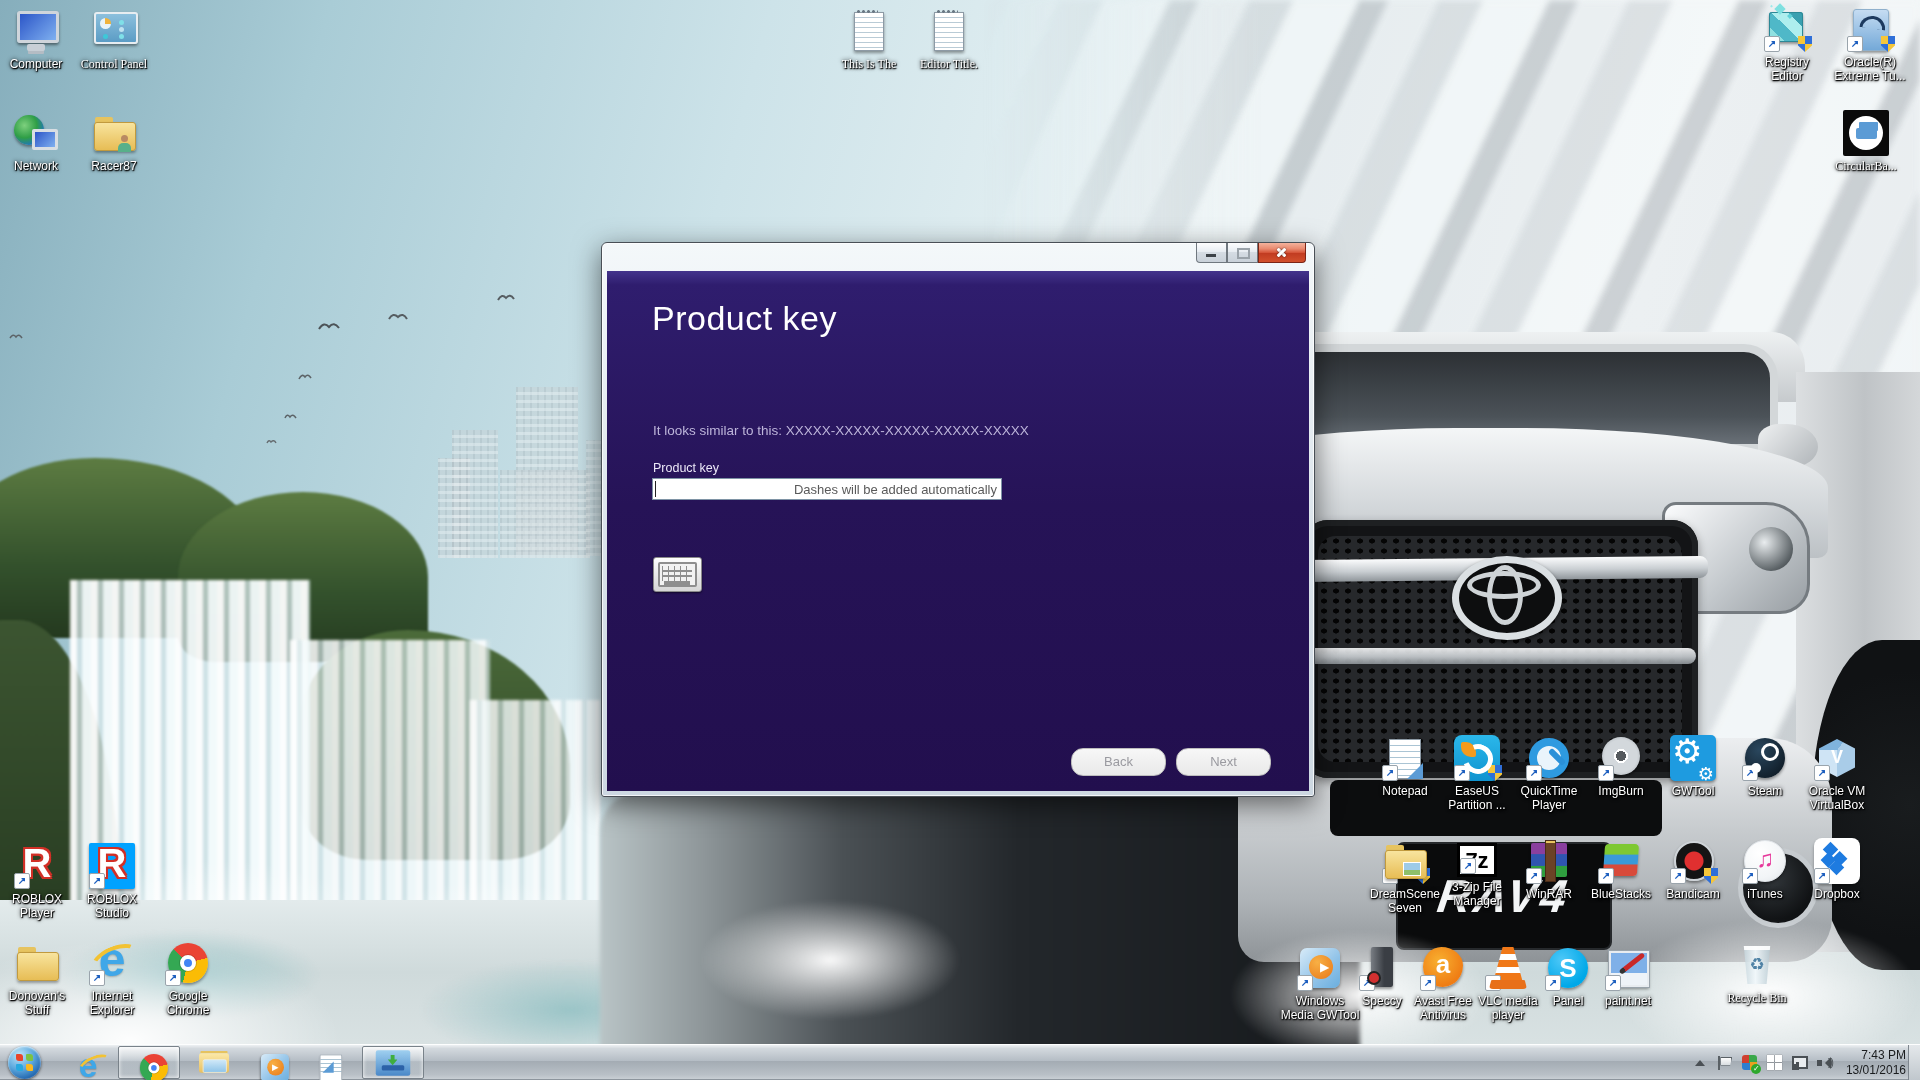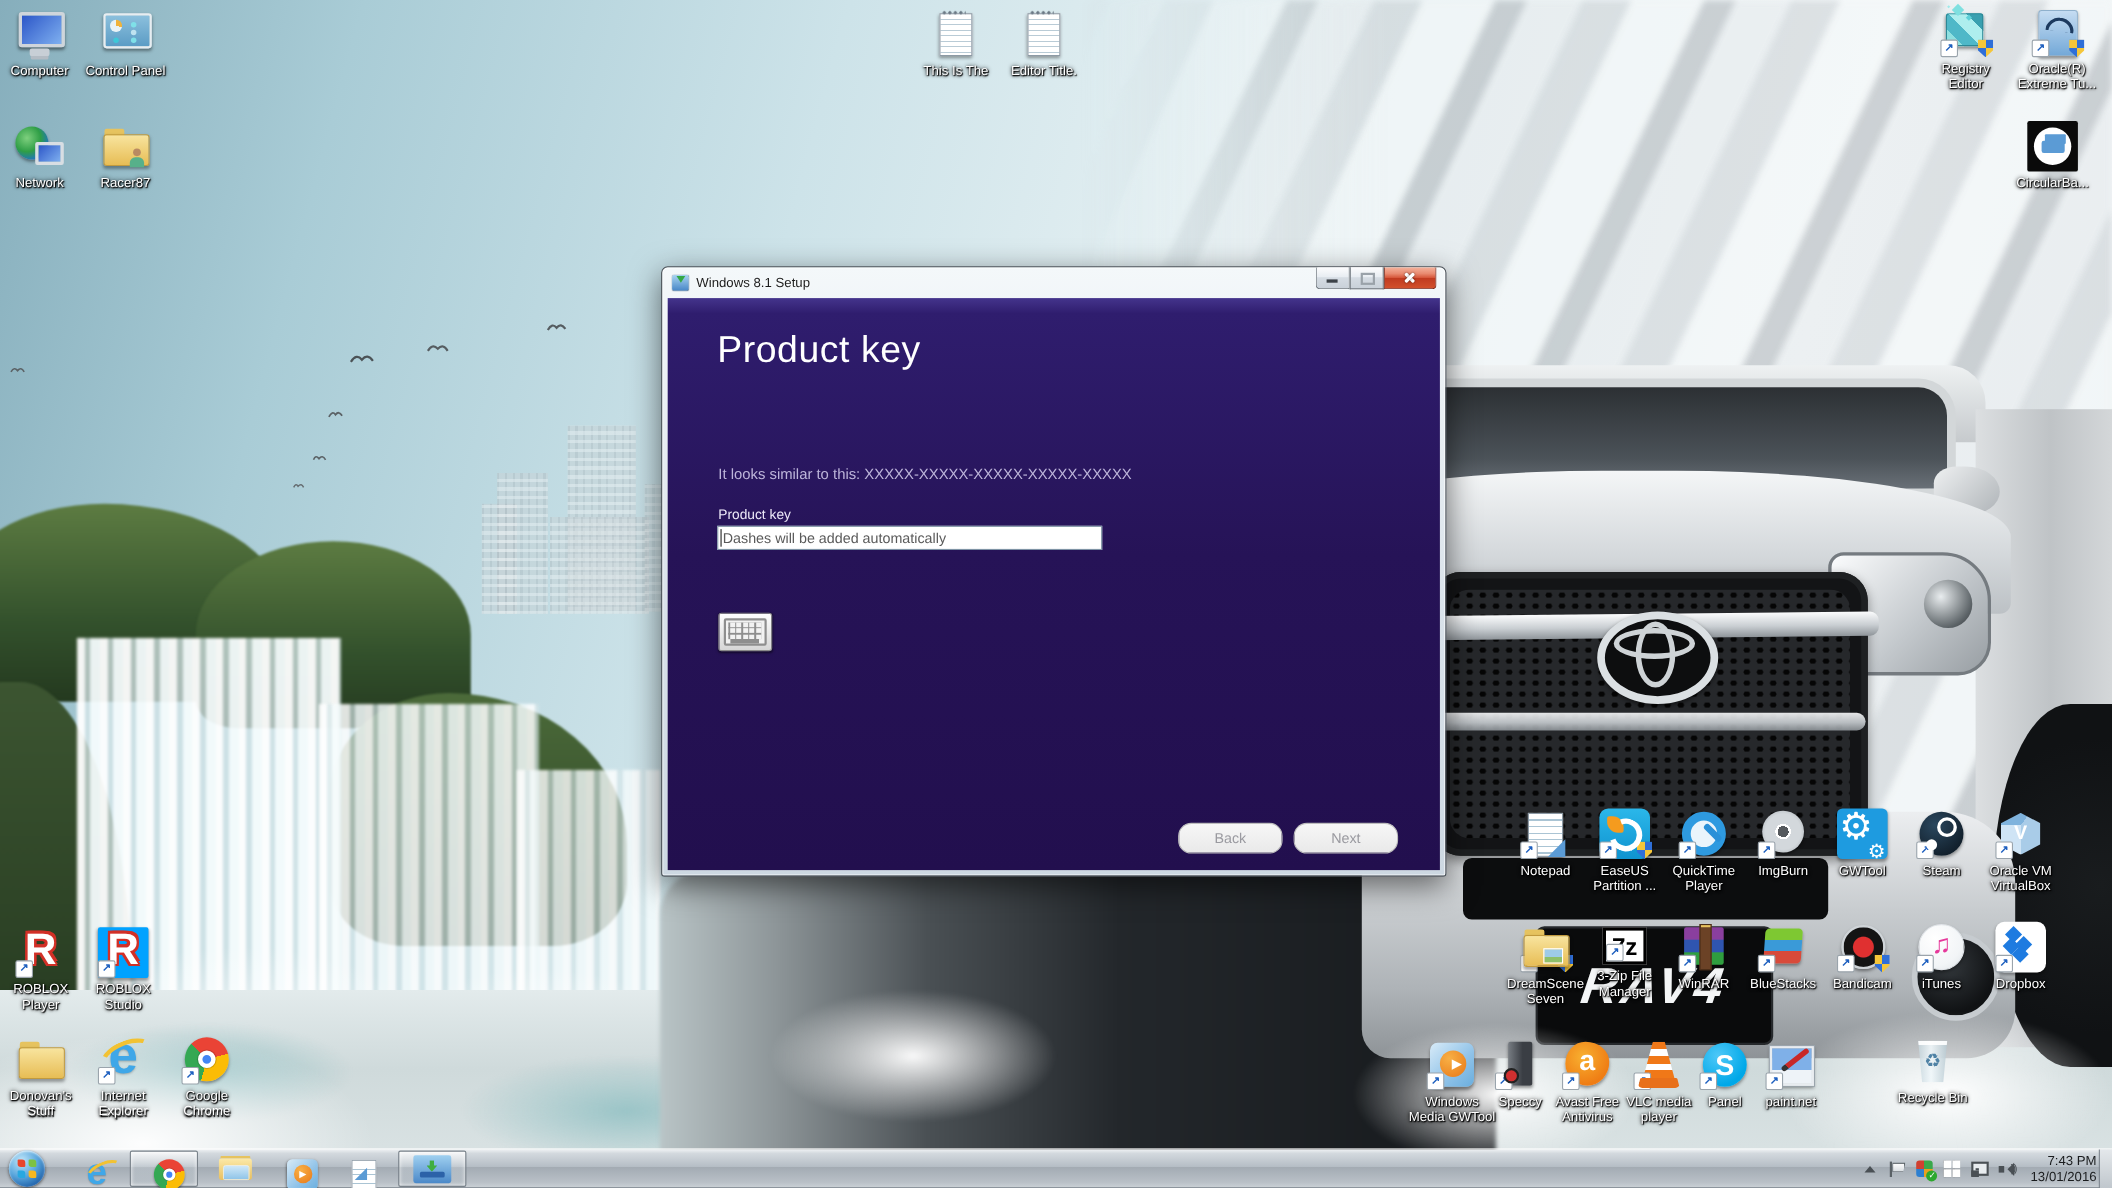--- a/index.html
+++ b/index.html
@@ -59,21 +59,21 @@
   .car-arch{position:absolute;left:1812px;top:640px;width:140px;height:330px;border-radius:50% 0 0 50%;
     background:radial-gradient(circle at 70% 50%,#191c1e,#101214 70%);}
   .car-mirror{position:absolute;left:1758px;top:424px;width:60px;height:44px;border-radius:40% 60% 55% 45%;
     background:linear-gradient(135deg,#eff1f2,#aeb3b7);}
   .splash{position:absolute;border-radius:50%;background:radial-gradient(closest-side,rgba(255,255,255,.97),rgba(255,255,255,0));filter:blur(2px);}
   
   .dicon{position:absolute;z-index:5;text-align:center;cursor:default;}
   .art{width:46px;height:46px;position:relative;margin:0 auto;}
   .ilabel{margin-top:3px;font-size:12px;line-height:1.18;color:#fff;
     text-shadow:0 1px 2px #000,0 0 4px rgba(0,0,0,.9),1px 1px 1px #000;}
-  .nowrap .ilabel{white-space:nowrap;}
+  .nowrap .ilabel{white-space:nowrap;font-family:Liberation Serif, serif;}
   .sc{position:absolute;left:0;bottom:0;width:14px;height:14px;background:#fff;border:1px solid #9aa4ac;border-radius:2px;
     color:#1d5fbf;font-size:10px;line-height:13px;text-align:center;font-weight:bold;}
   .shield{position:absolute;right:-2px;bottom:0;width:14px;height:16px;
     clip-path:polygon(0 0,100% 0,100% 60%,50% 100%,0 60%);
     background:conic-gradient(#2f6fd8 0 25%,#f5c63a 25% 50%,#2f6fd8 50% 75%,#f5c63a 75%);box-shadow:0 0 2px #000;}
   
   .i-computer::before{content:"";position:absolute;left:4px;top:3px;width:36px;height:26px;border:3px solid #cfd5db;border-radius:3px;
     background:linear-gradient(135deg,#2c56c8,#7fb0f0);box-shadow:0 2px 3px rgba(0,0,0,.45);}
   .i-computer::after{content:"";position:absolute;left:14px;bottom:3px;width:18px;height:7px;background:#c8cfd6;border-radius:2px;box-shadow:0 4px 0 -1px #b4bcc4;}
   .i-cpanel::before{content:"";position:absolute;left:3px;top:4px;width:40px;height:28px;border-radius:3px;border:2px solid #e7edf1;
@@ -204,21 +204,21 @@
     box-shadow:0 0 2px rgba(0,0,0,.6);}
   .wbtn.close::before{transform:translateY(4px) rotate(45deg);}
   .wbtn.close::after{transform:translateY(4px) rotate(-45deg);}
   #client{position:absolute;left:5px;right:5px;top:28px;bottom:5px;
     background:linear-gradient(180deg,#44348c 0,#2f1d6e 14px,#261357 45%,#220f4e 100%);}
   #client h1{position:absolute;left:45px;top:28px;margin:0;font-size:34px;font-weight:300;letter-spacing:.5px;color:#fff;}
   .body-text{position:absolute;left:46px;top:88px;width:672px;font-size:13.5px;line-height:1.5;color:#cfc9e8;}
   .similar{position:absolute;left:46px;top:152px;font-size:13.5px;color:#bdb5da;}
   .field-label{position:absolute;left:46px;top:190px;font-size:12.5px;color:#ece8f8;}
   #pkinput{position:absolute;left:45px;top:207px;width:340px;height:20px;border:1px solid #7e93a5;background:#fff;
-    font-size:13px;color:#0f766e;padding:0 4px;outline:none;}
+    font-size:13px;color:#0f766e;padding:0 4px;outline:none;text-align:right;}
   #pkinput::placeholder{color:#5a5a5a;opacity:1;}
   .caret{position:absolute;left:48px;top:210px;width:1px;height:16px;background:#222;}
   #kbbtn{position:absolute;left:46px;top:286px;width:47px;height:33px;border:1px solid #8a8a8a;border-radius:3px;
     background:linear-gradient(#fefefe,#d6d6d6);box-shadow:0 1px 2px rgba(0,0,0,.5);}
   #kbbtn::before{content:"";position:absolute;left:4px;top:4px;right:4px;bottom:4px;border:2px solid #8e8e8e;border-radius:2px;background:#f2f2f2;}
   #kbbtn::after{content:"";position:absolute;left:8px;top:8px;width:30px;height:11px;
     background:repeating-linear-gradient(90deg,#8e8e8e 0 1.5px,transparent 1.5px 6px),repeating-linear-gradient(0deg,#8e8e8e 0 1.5px,transparent 1.5px 5.5px);
     border-bottom:4px solid transparent;box-shadow:0 6px 0 -2px #8e8e8e;}
   .navbtn{position:absolute;top:477px;width:93px;height:26px;border:1px solid #bdbdbd;border-radius:12px;
     background:linear-gradient(#f7f7f7,#e9e9e9);color:#9a9aa0;font-size:13px;text-align:center;line-height:26px;}
@@ -555,24 +555,20 @@
   </div>
   <div class="dicon" style="left:150px;top:940px;width:76px">
     <div class="art i-chrome">
         <span class="sc">↗</span>
       </div>
     <div class="ilabel">Google Chrome</div>
   </div>
 </div>
 
 <div id="win">
-  <div id="titlebar">
-    <span class="tb-ico"></span>
-    <span class="t">Windows 8.1 Setup</span>
-  </div>
   <div id="winbtns">
     <div class="wbtn min"></div>
     <div class="wbtn max"></div>
     <div class="wbtn close"></div>
   </div>
   <div id="client">
     <h1>Product key</h1>
     <div class="similar">It looks similar to this: XXXXX-XXXXX-XXXXX-XXXXX-XXXXX</div>
     <label class="field-label">Product key</label>
     <input id="pkinput" type="text" placeholder="Dashes will be added automatically" style="">

